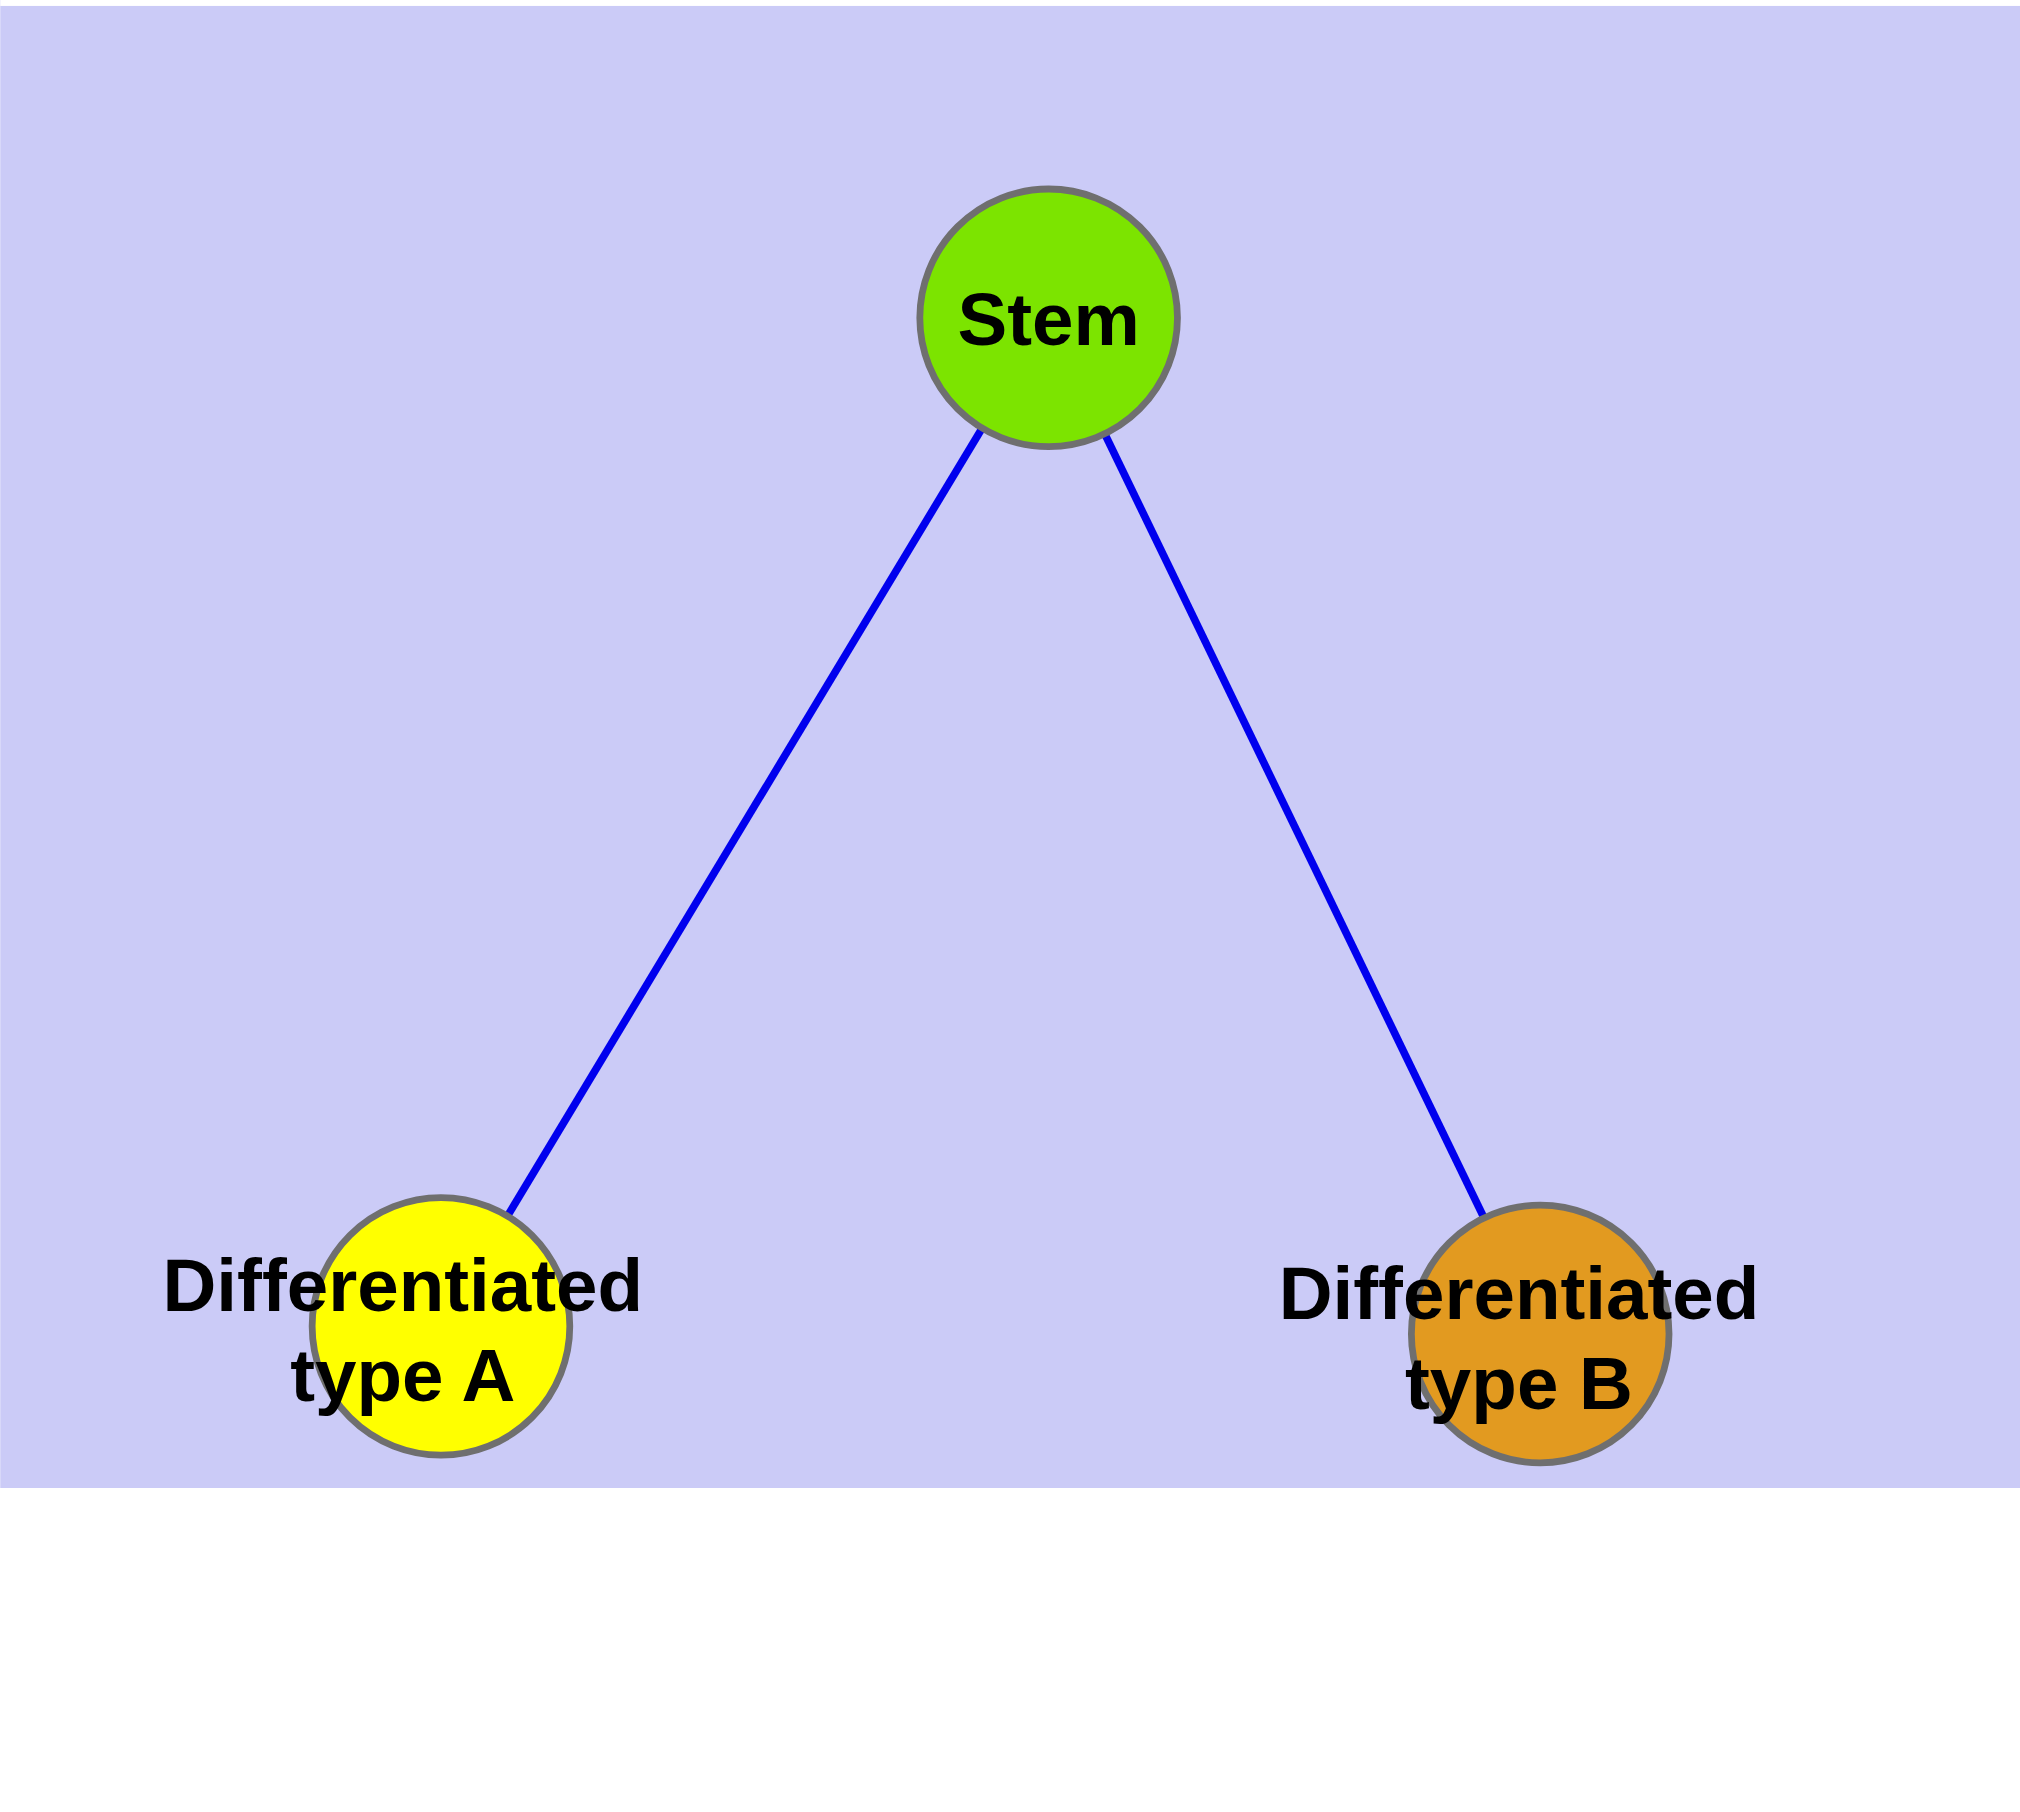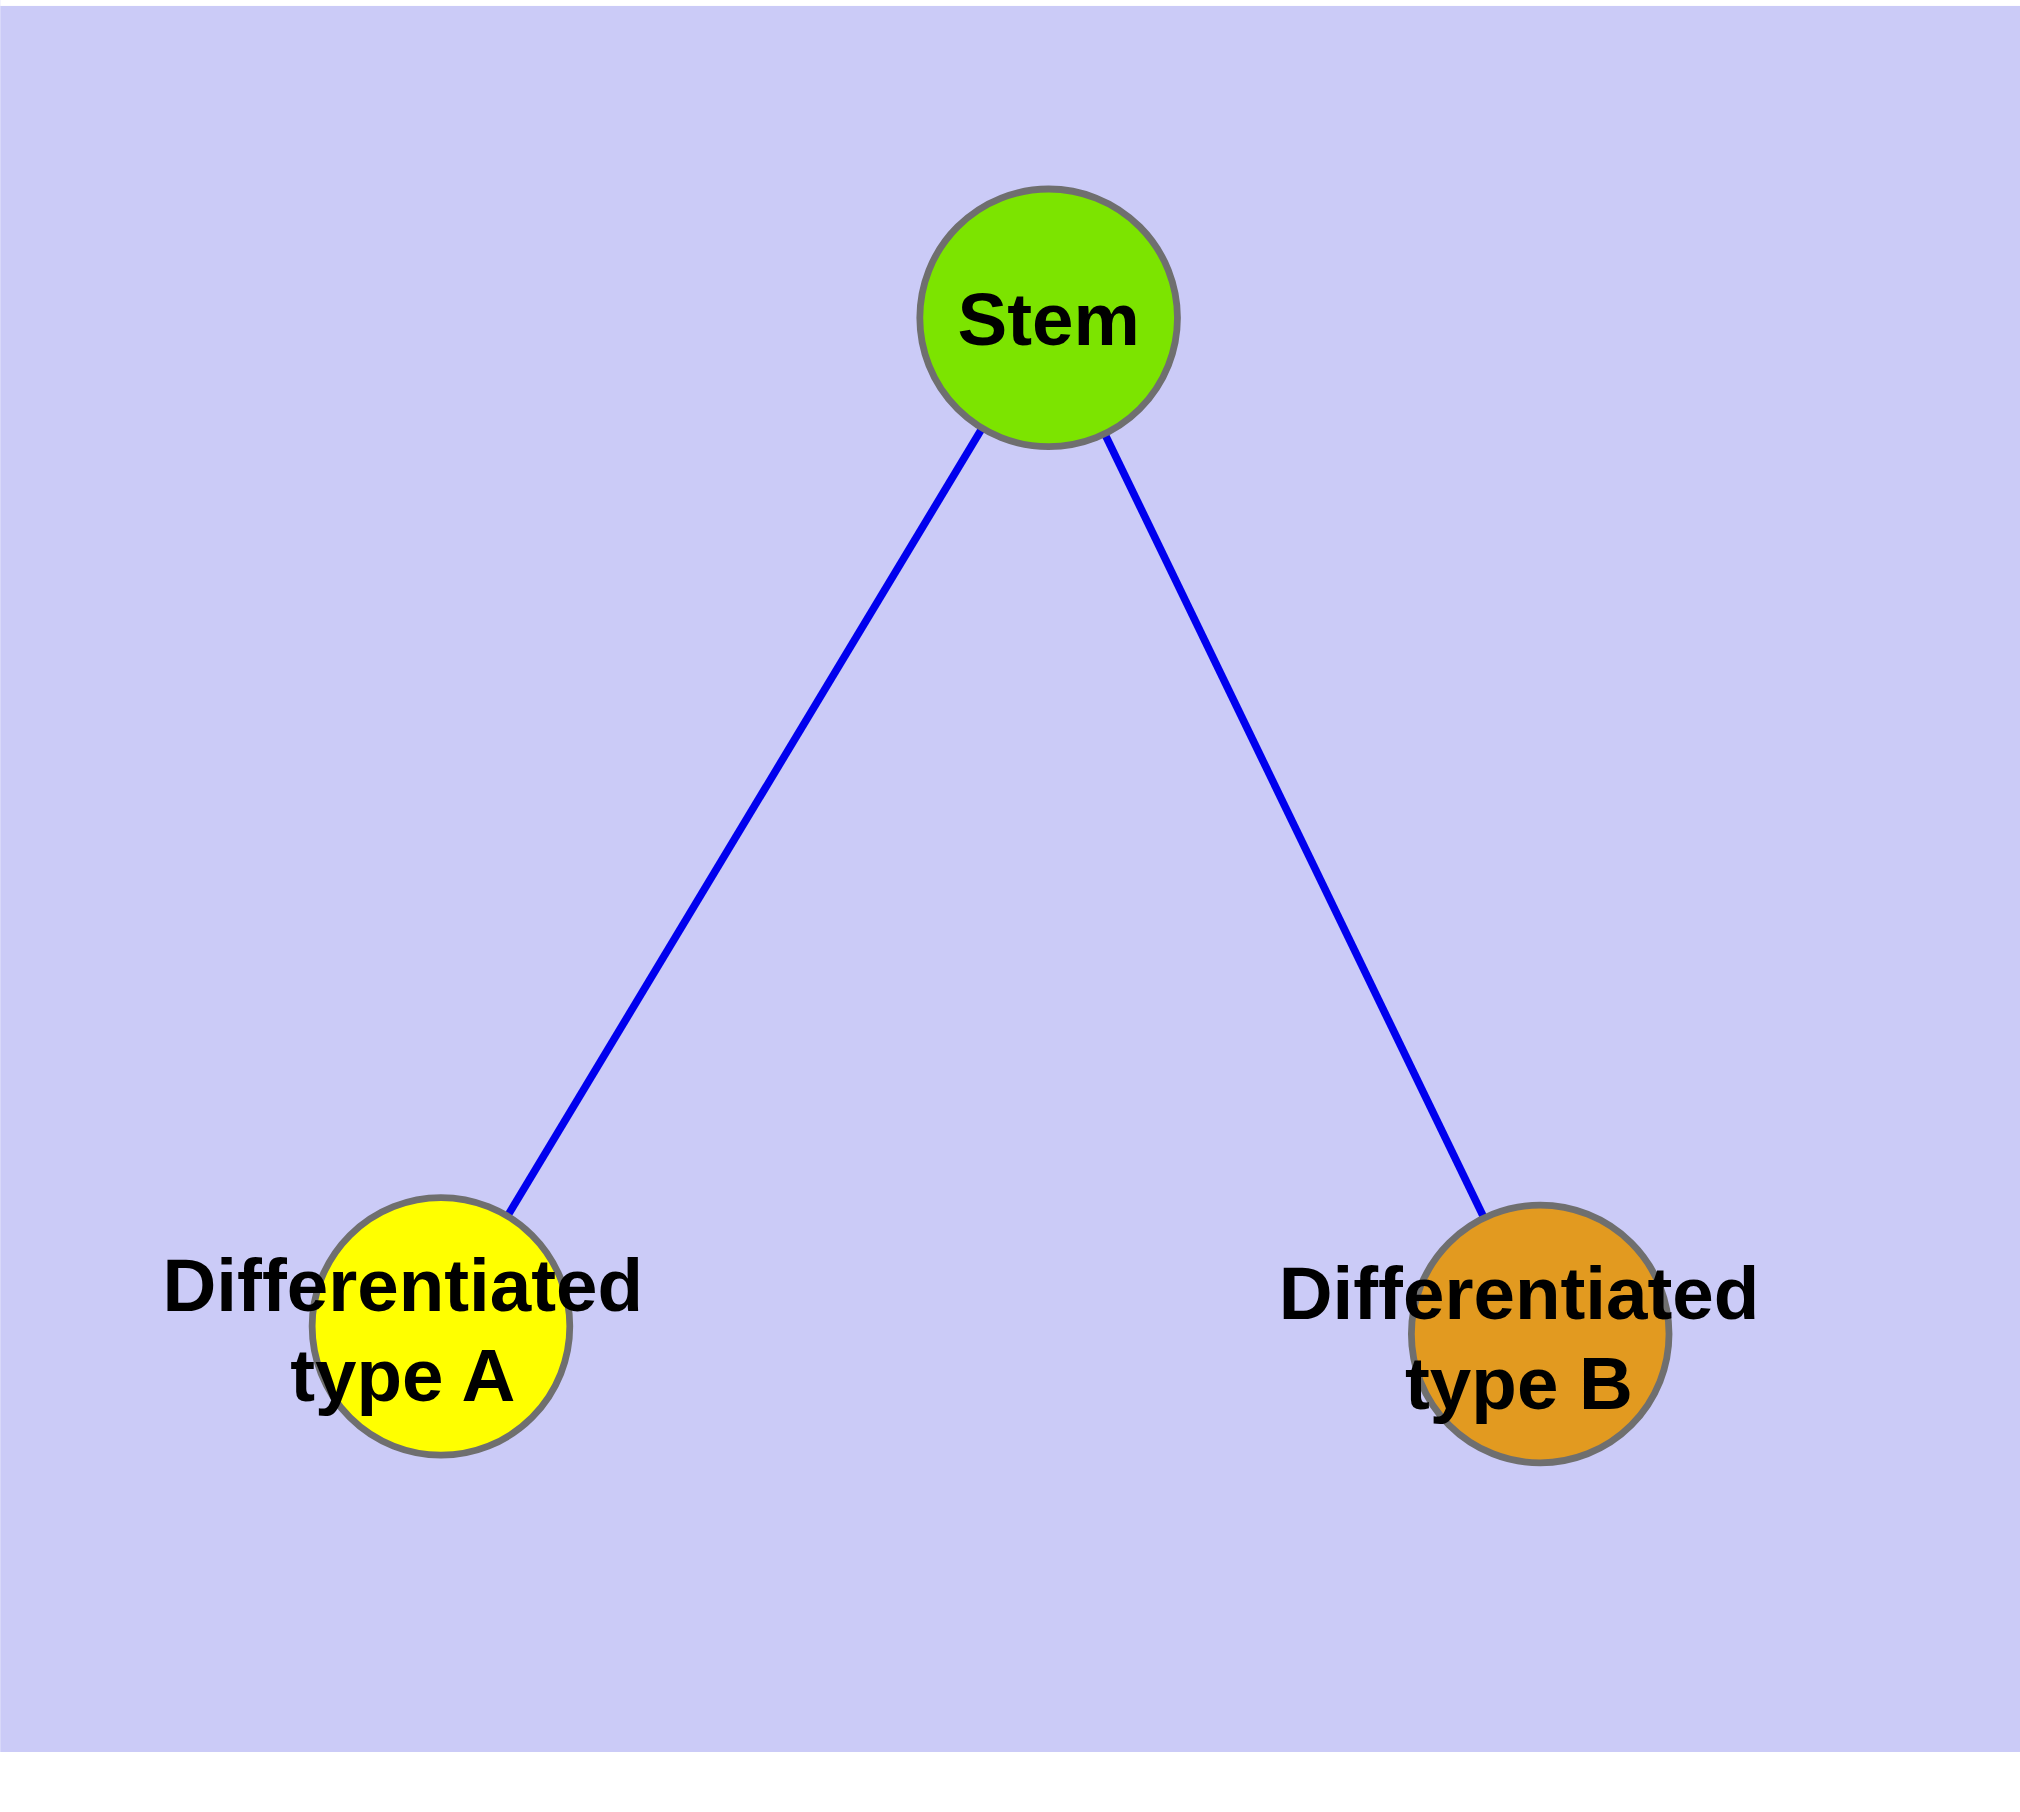--- a/index.html
+++ b/index.html
@@ -3,21 +3,21 @@
 <meta charset="utf-8">
 <style>
   html, body {
     margin: 0;
     padding: 0;
     background: #ffffff;
   }
   .stage {
     position: relative;
     width: 2021px;
-    height: 1752px;
+    height: 1488px;
     overflow: hidden;
   }
   svg text {
     font-family: "Liberation Sans", sans-serif;
     font-weight: bold;
     font-size: 88px;
     fill: #000000;
   }
   .node-circle {
     stroke-width: 8px;

